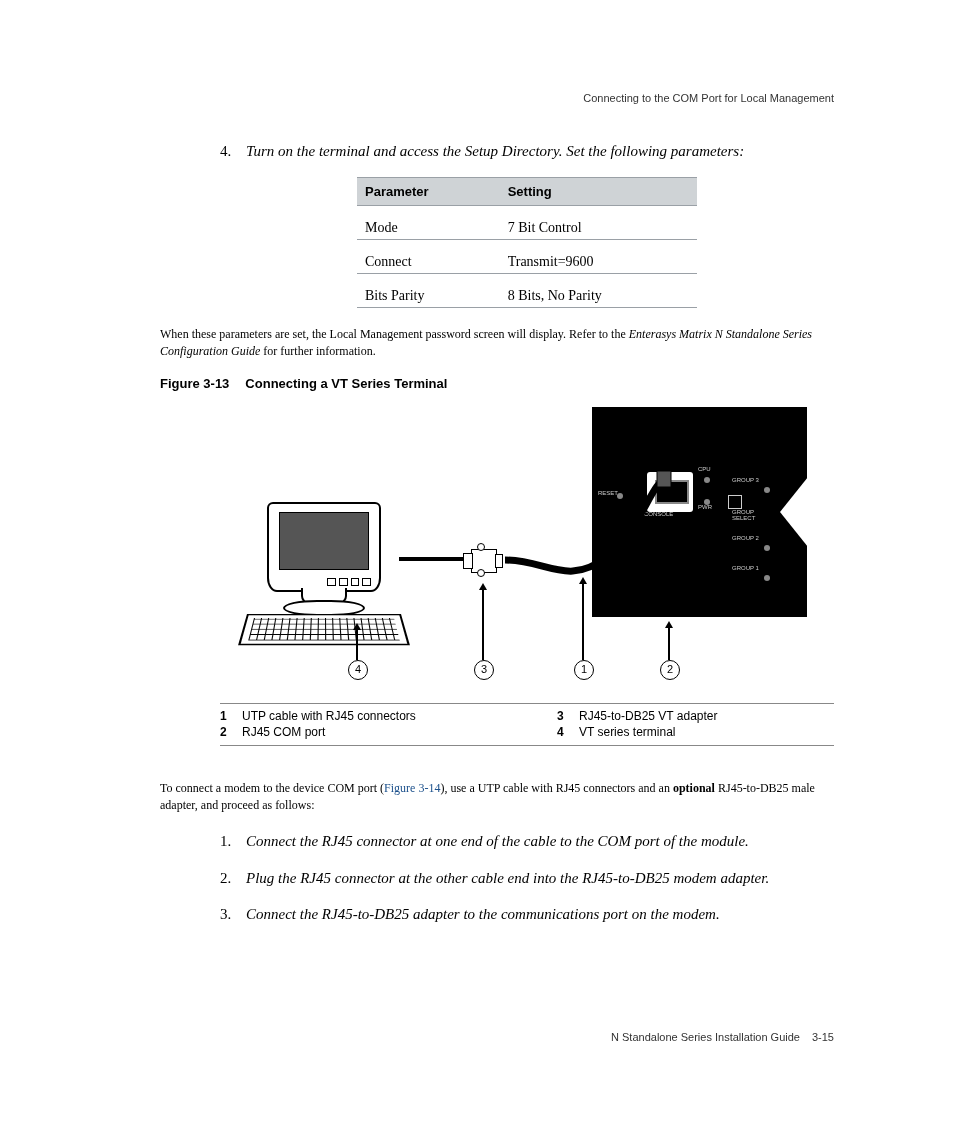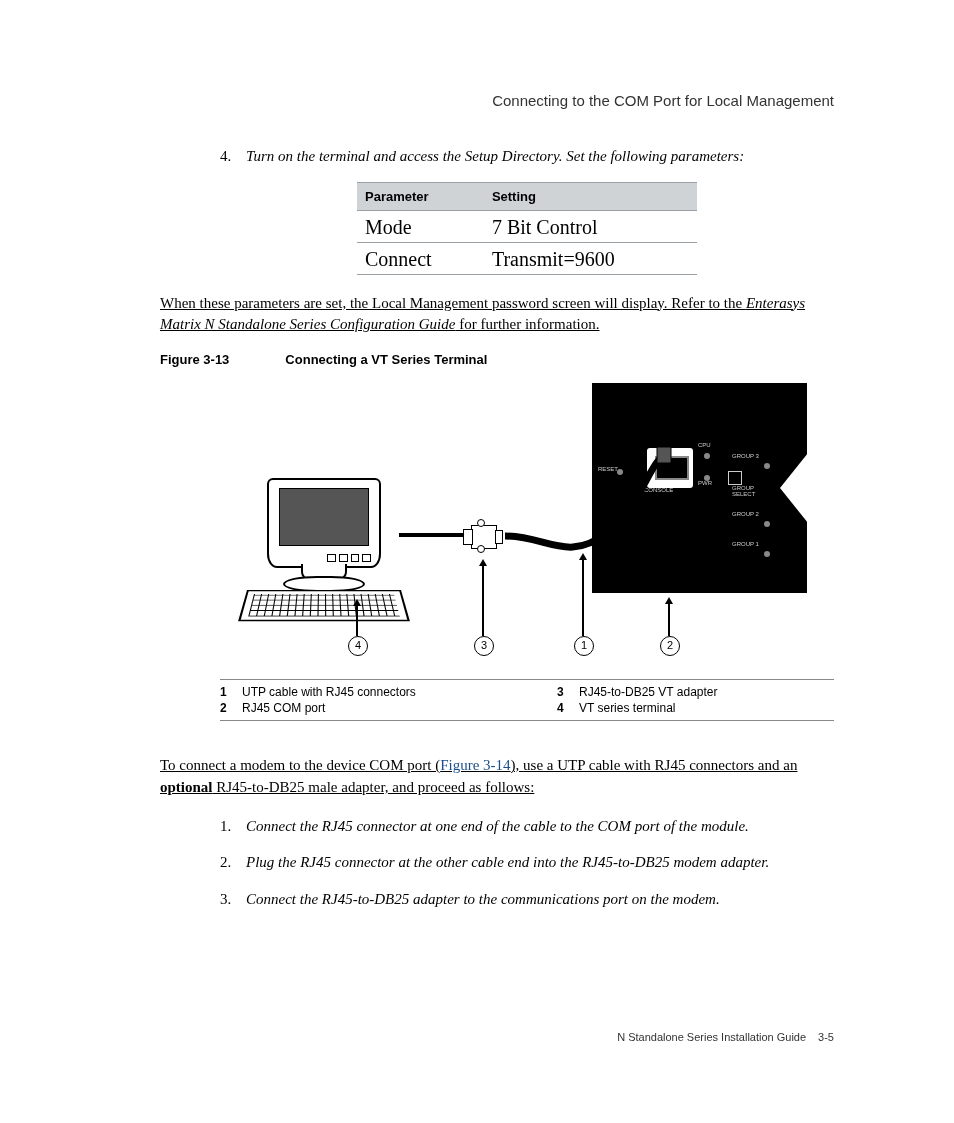--- a/index.html
+++ b/index.html
@@ -12,21 +12,21 @@
     height: 1123px;
     position: relative;
   }
   .page {
     box-sizing: border-box;
     padding: 92px 120px 0 160px;
   }
   .running-head {
     text-align: right;
     font-family: Helvetica, Arial, sans-serif;
-    font-size: 15px;
+    font-size: 11px;
     color: #333;
     margin-bottom: 36px;
   }
   .body-indent {
     margin-left: 60px;
   }
   .step-line {
     display: flex;
     font-size: 15px;
     line-height: 1.5;
@@ -49,39 +49,38 @@
     background: #cfd3d6;
     font-family: Helvetica, Arial, sans-serif;
     font-weight: bold;
     font-size: 13px;
     text-align: left;
     padding: 6px 8px;
     border-top: 1px solid #9aa0a6;
     border-bottom: 1px solid #9aa0a6;
   }
   table.param-table td {
-    font-size: 20px;
-    padding: 5px 8px 3px 8px;
+    font-size: 14px;
+    padding: 14px 8px 3px 8px;
     border-bottom: 1px solid #9aa0a6;
   }
   .para {
-    font-size: 15px;
+    font-size: 12px;
     line-height: 1.45;
     margin: 0 0 16px 0;
-    text-decoration: underline;
   }
   .italic { font-style: italic; }
   .bold { font-weight: bold; }
   .fig-caption {
     font-family: Helvetica, Arial, sans-serif;
     font-size: 13px;
     font-weight: bold;
     margin: 6px 0 16px 0;
   }
-  .fig-caption .fig-title { padding-left: 16px; margin-left: 40px; }
+  .fig-caption .fig-title { padding-left: 16px; }
 
   
   .diagram-wrap {
     position: relative;
     width: 560px;
     height: 280px;
     margin: 0 auto;
   }
   .device-panel {
     position: absolute;
@@ -245,20 +244,24 @@
       </thead>
       <tbody>
         <tr>
           <td>Mode</td>
           <td>7 Bit Control</td>
         </tr>
         <tr>
           <td>Connect</td>
           <td>Transmit=9600</td>
         </tr>
+        <tr>
+          <td>Bits Parity</td>
+          <td>8 Bits, No Parity</td>
+        </tr>
       </tbody>
     </table>
   </div>
 
   <p class="para body-indent">
     <span>When these parameters are set, the Local Management password screen will display. Refer to the </span><span class="italic">Enterasys Matrix N Standalone Series Configuration Guide</span><span> for further information.</span>
   </p>
 
   <div class="fig-caption body-indent">
     <span>Figure 3-13</span><span class="fig-title">Connecting a VT Series Terminal</span>
@@ -388,14 +391,14 @@
     </div>
     <div class="step-line">
       <div class="step-num">3.</div>
       <div class="step-text">Connect the RJ45-to-DB25 adapter to the communications port on the modem.</div>
     </div>
   </div>
 
 </div>
 
 <div class="footer">
-  <span>N Standalone Series Installation Guide</span><span class="pagenum">3-5</span>
+  <span>N Standalone Series Installation Guide</span><span class="pagenum">3-15</span>
 </div>
 
 </body></html>

